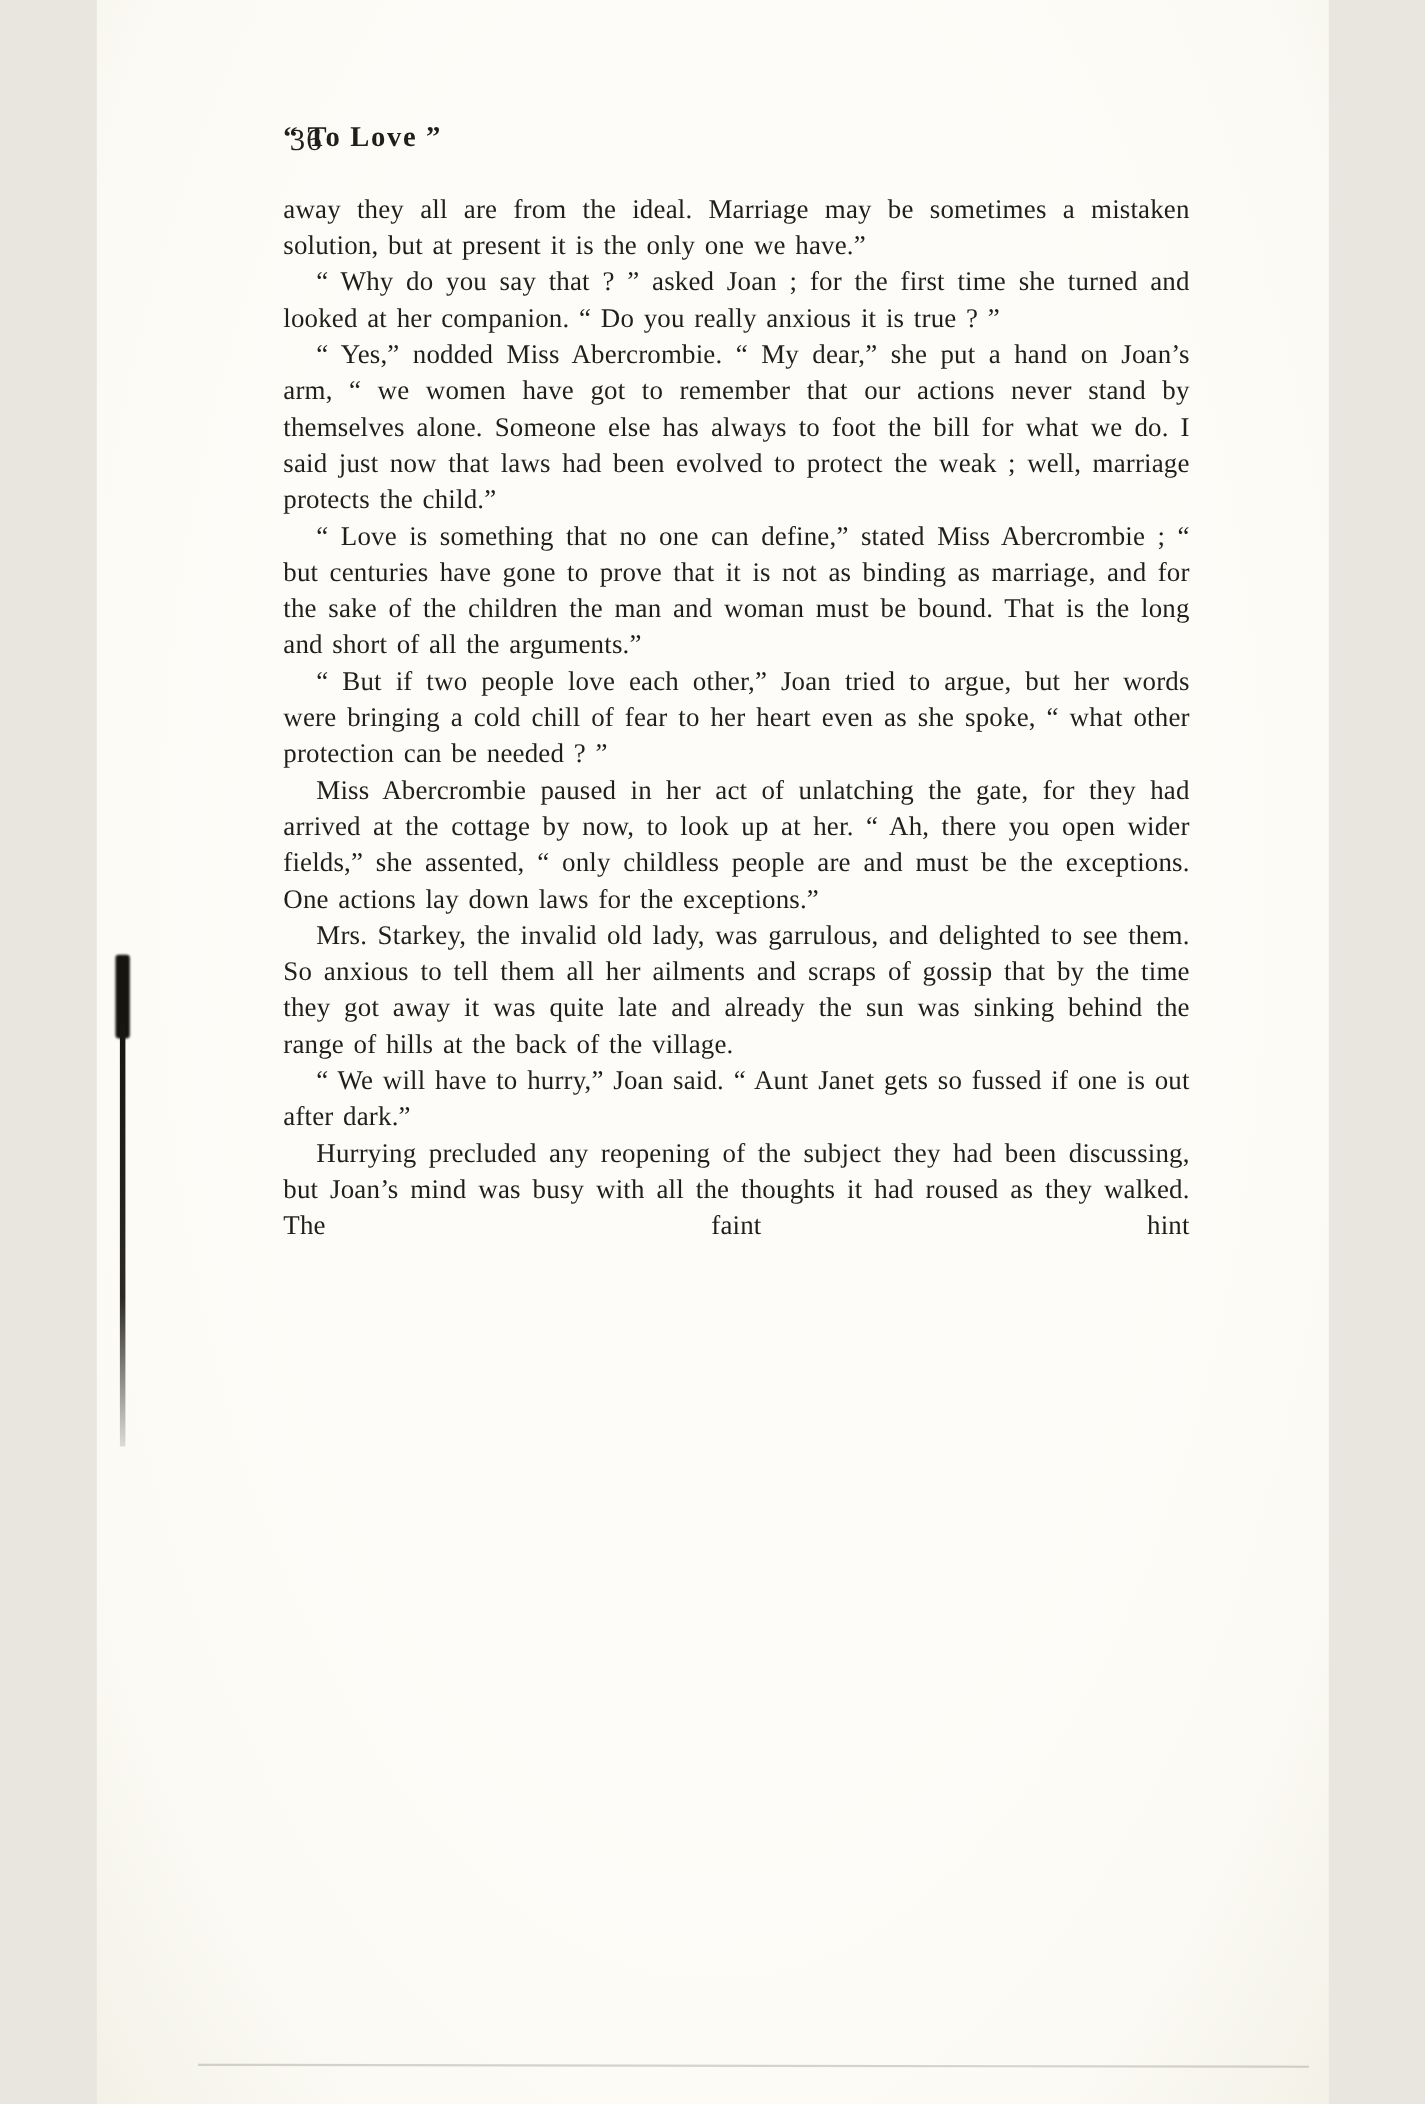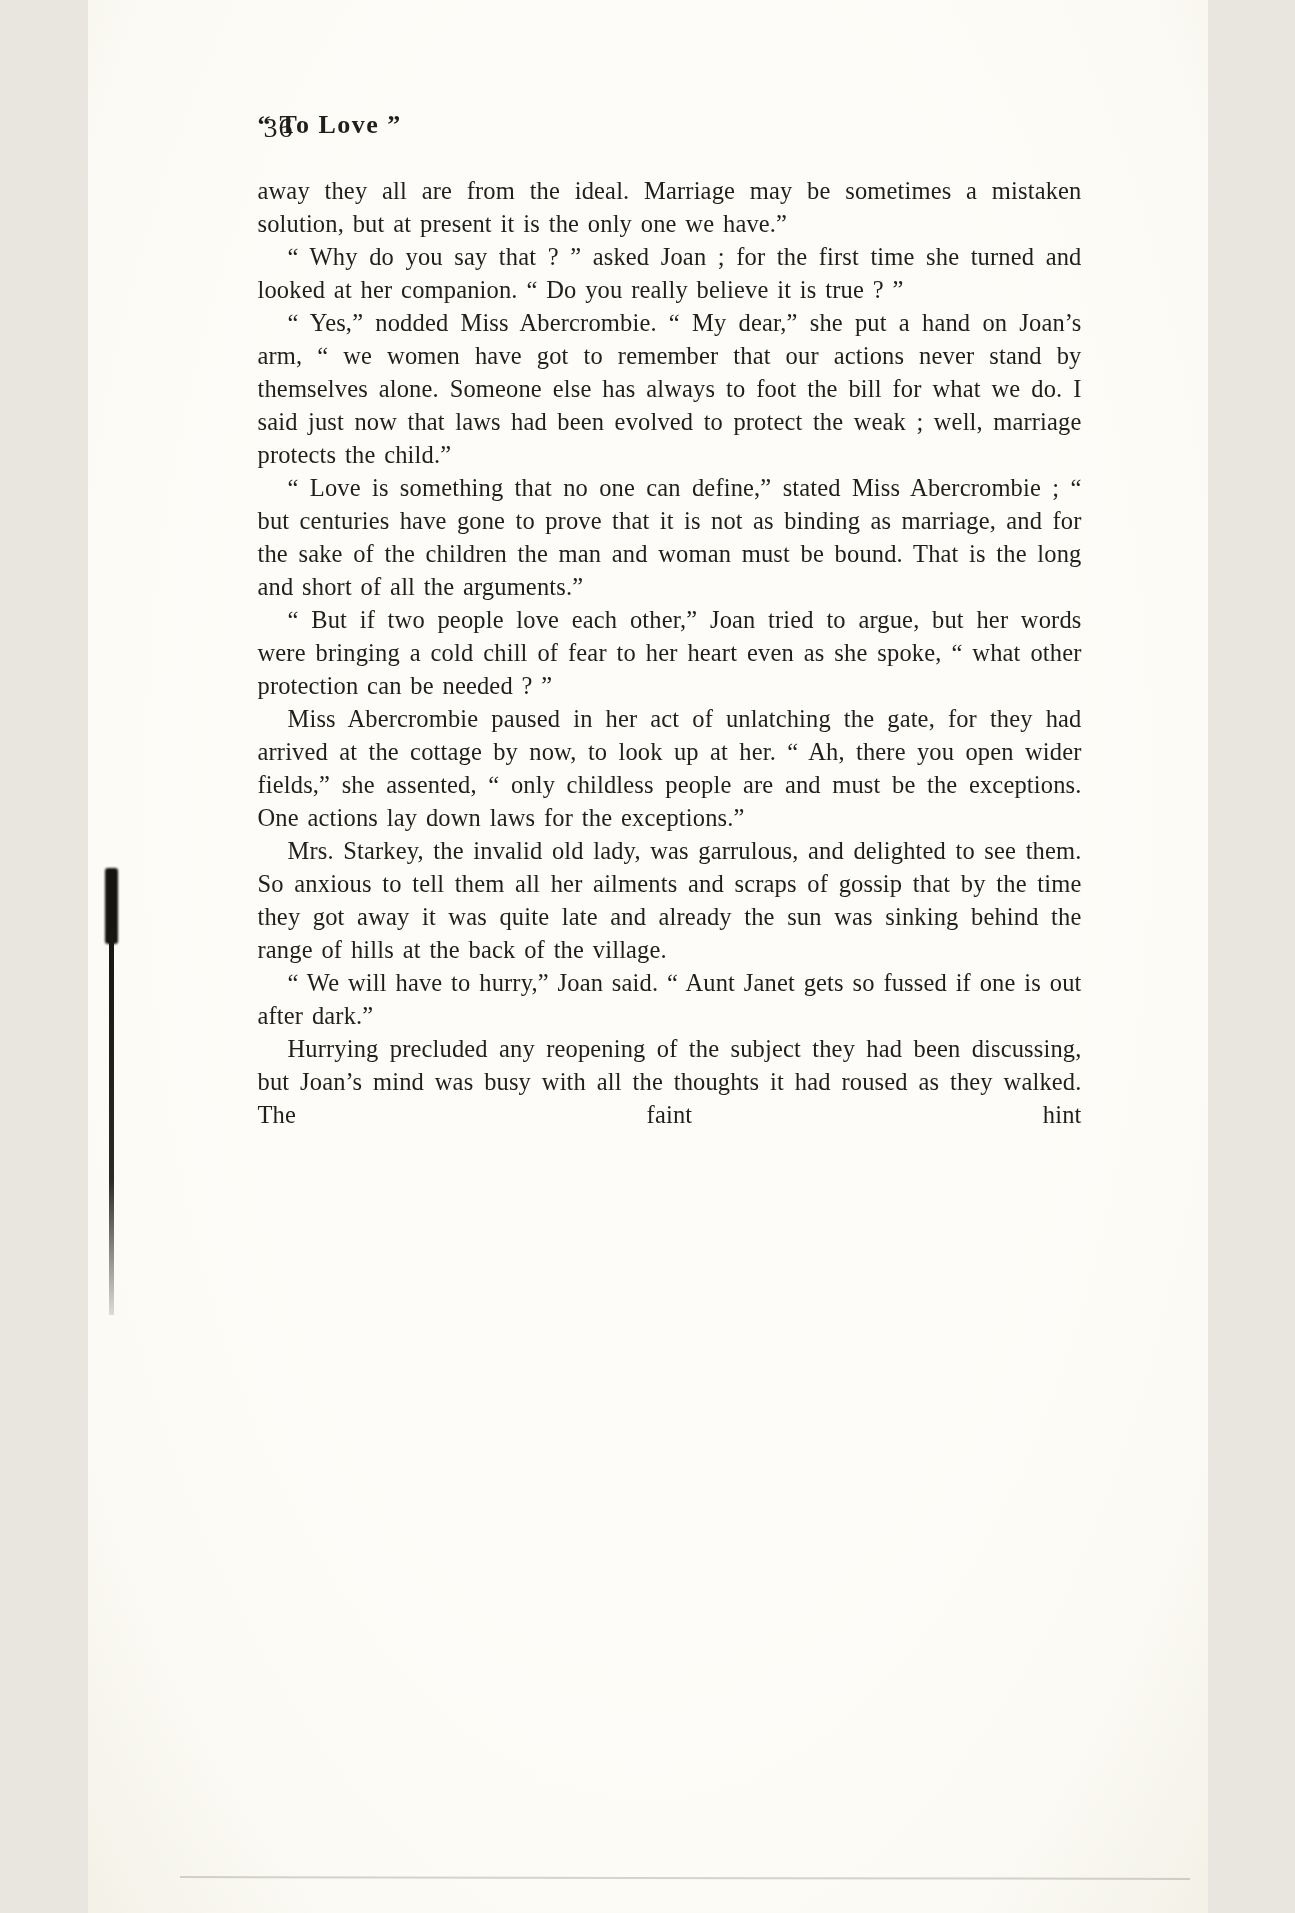--- a/index.html
+++ b/index.html
@@ -100,21 +100,21 @@
 
   <div class="content">
 
     <header class="page-header">
       <span class="page-number">36</span>
       <span class="book-title">“ To Love ”</span>
     </header>
 
     <main class="page-body">
       <p class="no-indent">away they all are from the ideal.  Marriage may be sometimes a mistaken solution, but at present it is the only one we have.”</p>
-      <p>“ Why do you say that ? ”  asked Joan ;  for the first time she turned and looked at her companion.  “ Do you really believe it is true ? ”</p>
+      <p>“ Why do you say that ? ”  asked Joan ;  for the first time she turned and looked at her companion.  “ Do you really anxious it is true ? ”</p>
       <p>“ Yes,” nodded Miss Abercrombie.  “ My dear,” she put a hand on Joan’s arm, “ we women have got to remember that our actions never stand by themselves alone.  Someone else has always to foot the bill for what we do.  I said just now that laws had been evolved to protect the weak ;  well, marriage protects the child.”</p>
       <p>“ Love is something that no one can define,” stated Miss Abercrombie ;  “ but centuries have gone to prove that it is not as binding as marriage, and for the sake of the children the man and woman must be bound.  That is the long and short of all the arguments.”</p>
       <p>“ But if two people love each other,” Joan tried to argue, but her words were bringing a cold chill of fear to her heart even as she spoke, “ what other protection can be needed ? ”</p>
       <p>Miss Abercrombie paused in her act of unlatching the gate, for they had arrived at the cottage by now, to look up at her.  “ Ah, there you open wider fields,” she assented, “ only childless people are and must be the exceptions. One actions lay down laws for the exceptions.”</p>
       <p>Mrs. Starkey, the invalid old lady, was garrulous, and delighted to see them.  So anxious to tell them all her ailments and scraps of gossip that by the time they got away it was quite late and already the sun was sinking behind the range of hills at the back of the village.</p>
       <p>“ We will have to hurry,” Joan said.  “ Aunt Janet gets so fussed if one is out after dark.”</p>
       <p class="justify-last">Hurrying precluded any reopening of the subject they had been discussing, but Joan’s mind was busy with all the thoughts it had roused as they walked.  The faint hint</p>
     </main>
 
   </div>

